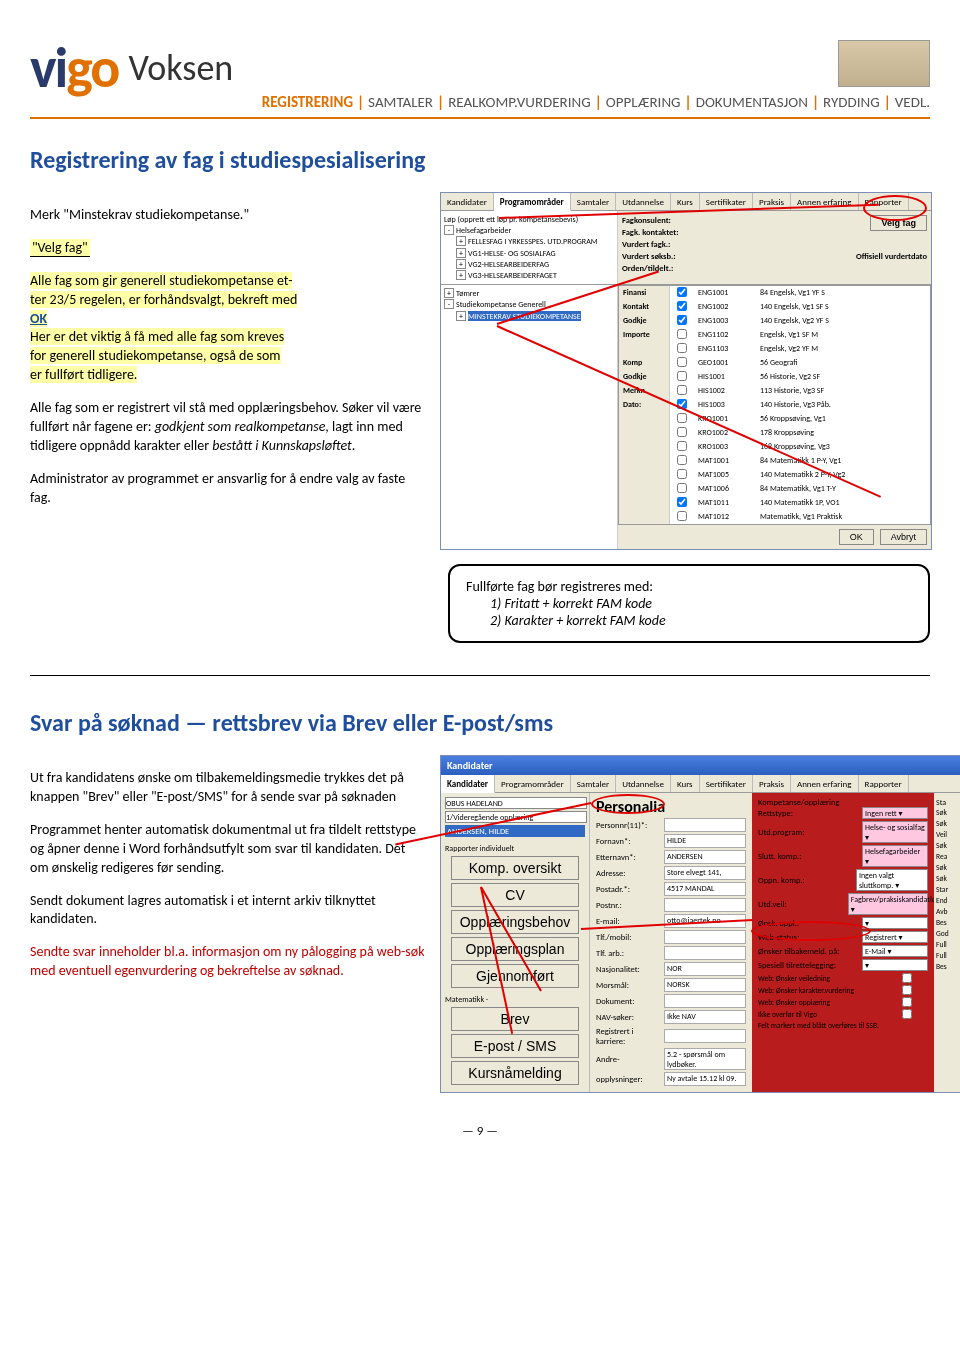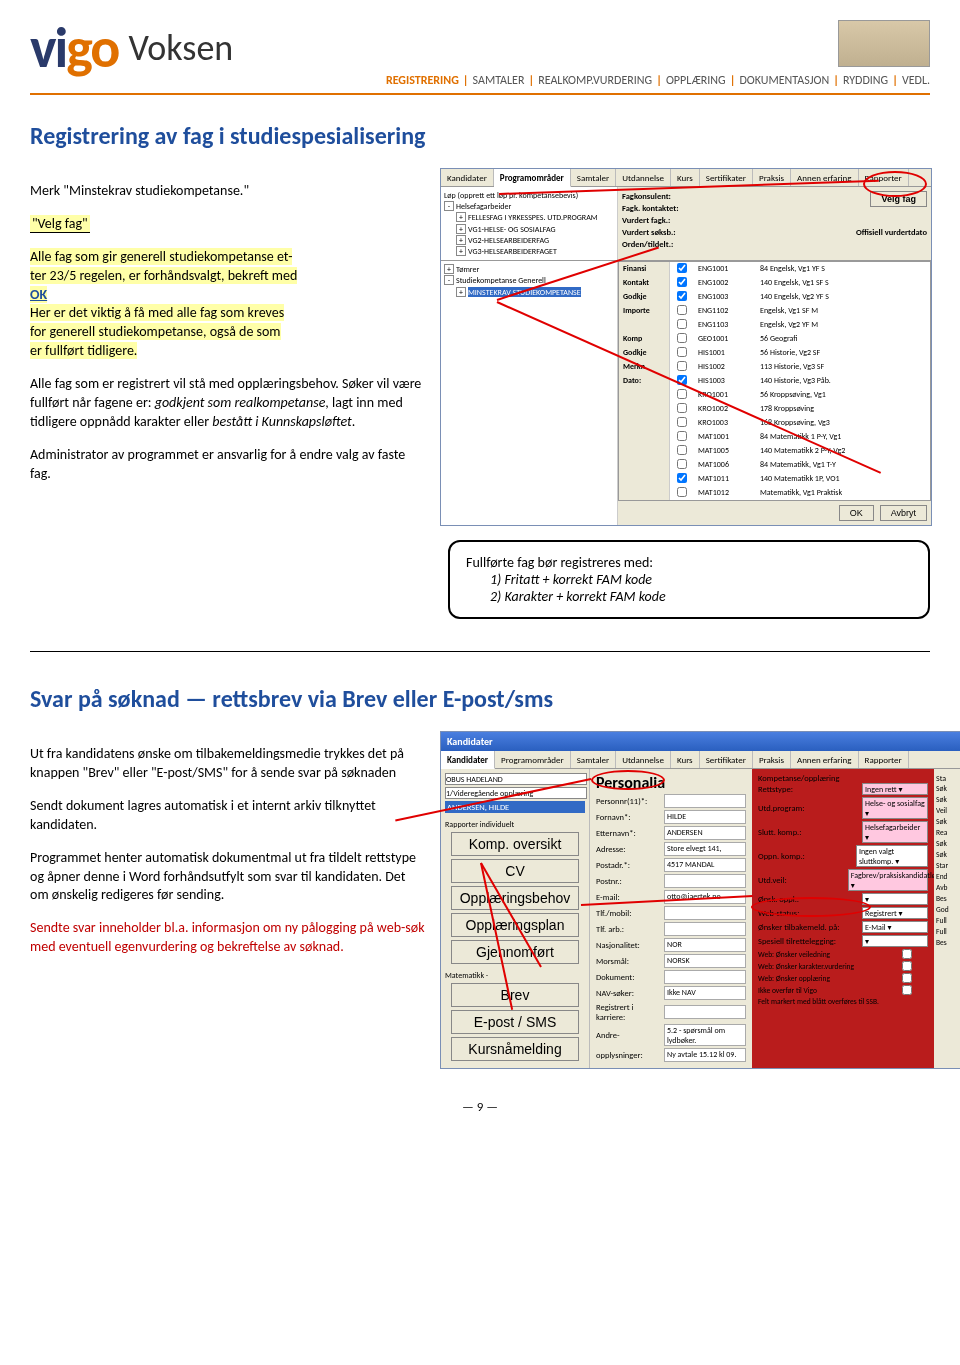--- a/index.html
+++ b/index.html
@@ -11,20 +11,21 @@
     background: #fff;
   }
   .page {
     padding: 20px 30px;
   }
   .header {
     display: flex;
     align-items: flex-start;
     justify-content: space-between;
     gap: 3px;
+    margin-top: 20px;
   }
   .logo-group {
     display: flex;
     align-items: center;
     gap: 6px;
   }
   .logo-vigo {
     font-size: 56px;
     font-weight: bold;
     letter-spacing: -2px;
@@ -45,21 +46,21 @@
     align-items: flex-end;
     gap: 6px;
   }
   .header-photo {
     width: 90px;
     height: 45px;
     background: linear-gradient(#d8c8a8, #c0b090);
     border: 1px solid #999;
   }
   .nav {
-    font-size: 12px;
+    font-size: 15px;
     color: #555;
     display: flex;
     gap: 4px;
     align-items: flex-end;
   }
   .nav .sep { color: #e07000; font-weight: bold; }
   .nav .active { color: #e07000; font-weight: bold; }
   .hr1 {
     border: none;
     border-top: 2px solid #e07000;
@@ -467,22 +468,22 @@
     </div>
   </div>
 
   <hr class="section-hr">
 
   <h1 class="section">Svar på søknad — rettsbrev via Brev eller E-post/sms</h1>
 
   <div class="two-col">
     <div class="col-left">
       <p>Ut fra kandidatens ønske om tilbakemeldingsmedie trykkes det på knappen "Brev" eller "E-post/SMS" for å sende svar på søknaden</p>
+      <p>Programmet henter automatisk dokumentmal ut fra tildelt rettstype og åpner denne i Word forhåndsutfylt som svar til kandidaten. Det om ønskelig redigeres før sending.</p>
       <p>Sendt dokument lagres automatisk i et internt arkiv tilknyttet kandidaten.</p>
-      <p>Programmet henter automatisk dokumentmal ut fra tildelt rettstype og åpner denne i Word forhåndsutfylt som svar til kandidaten. Det om ønskelig redigeres før sending.</p>
       <p class="red-text">Sendte svar inneholder bl.a. informasjon om ny pålogging på web-søk med eventuell egenvurdering og bekreftelse av søknad.</p>
     </div>
     <div class="col-right">
       <div class="shot shot2">
         <div class="win-title">Kandidater</div>
         <div class="tab-strip">
           <div class="tab sel">Kandidater</div>
           <div class="tab">Programområder</div>
           <div class="tab">Samtaler</div>
           <div class="tab">Utdannelse</div>

